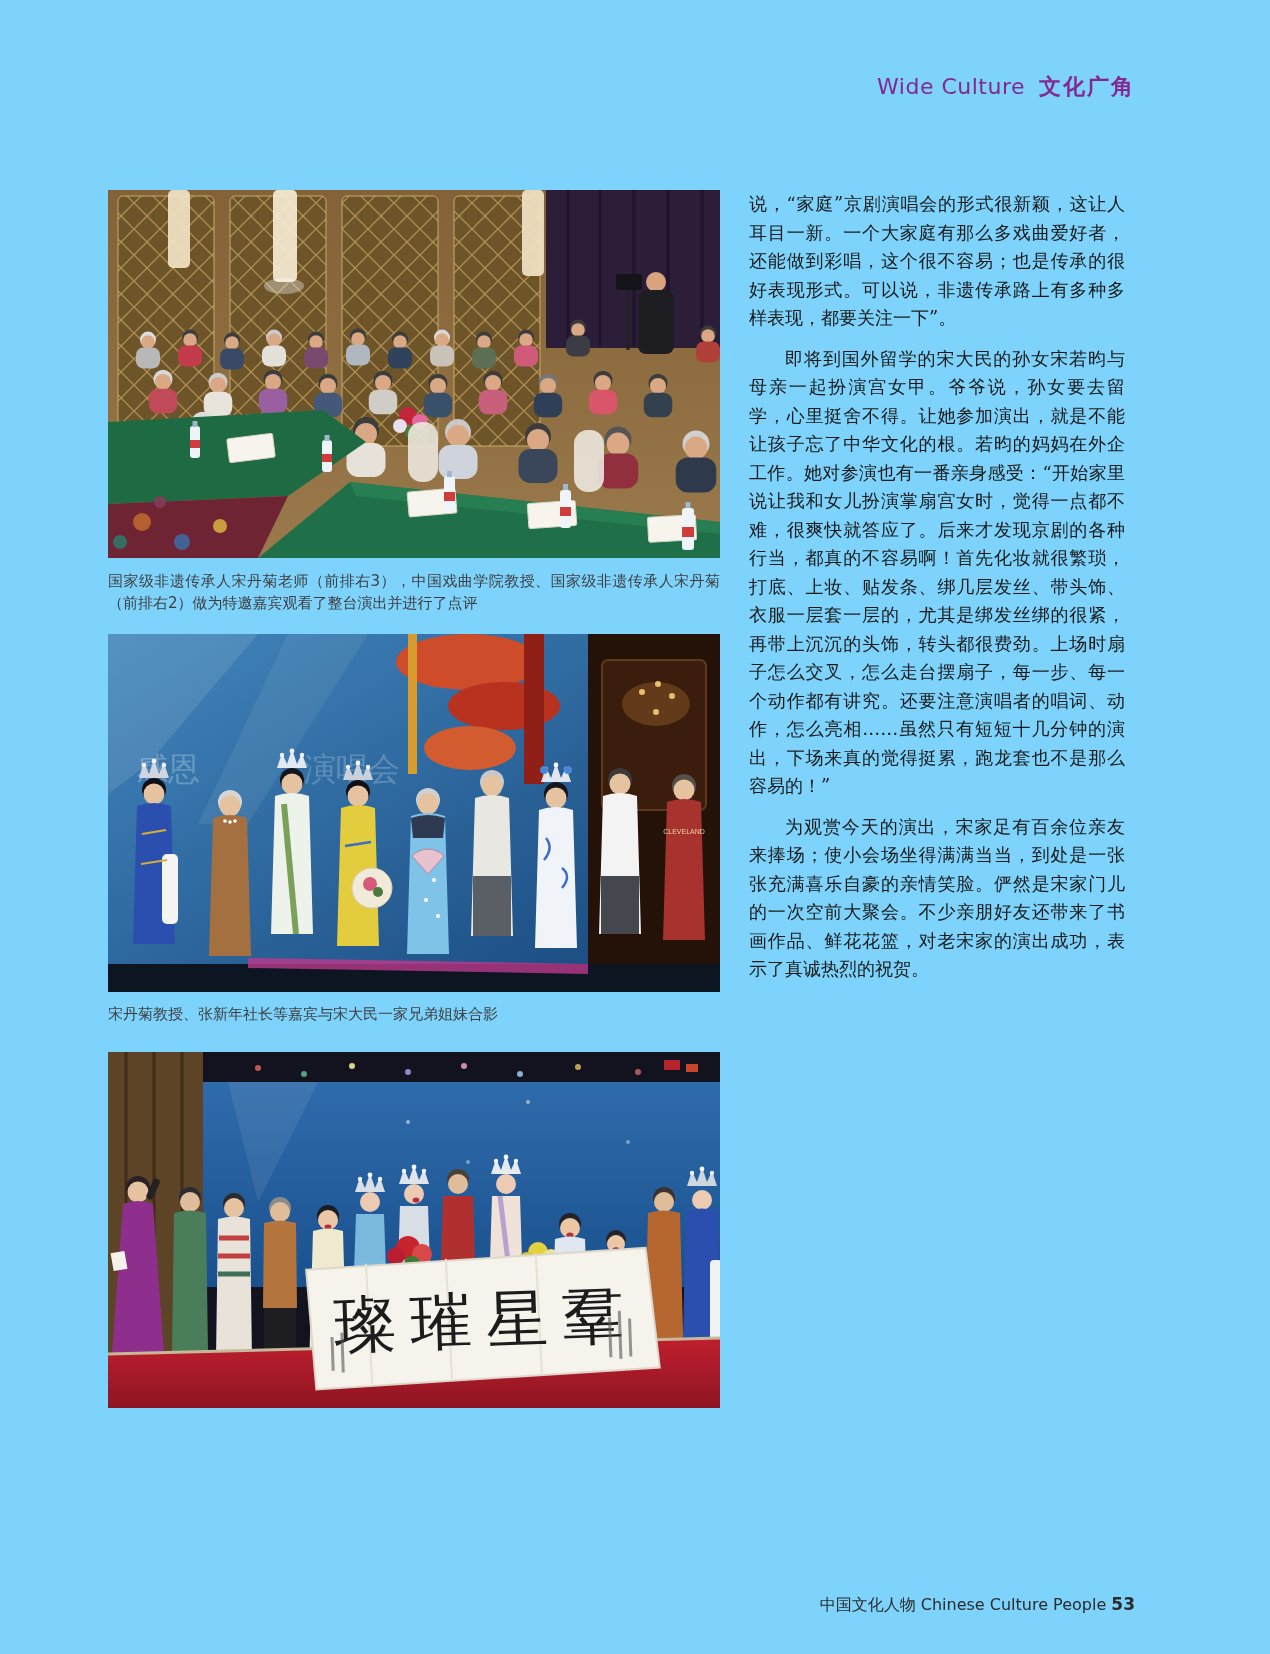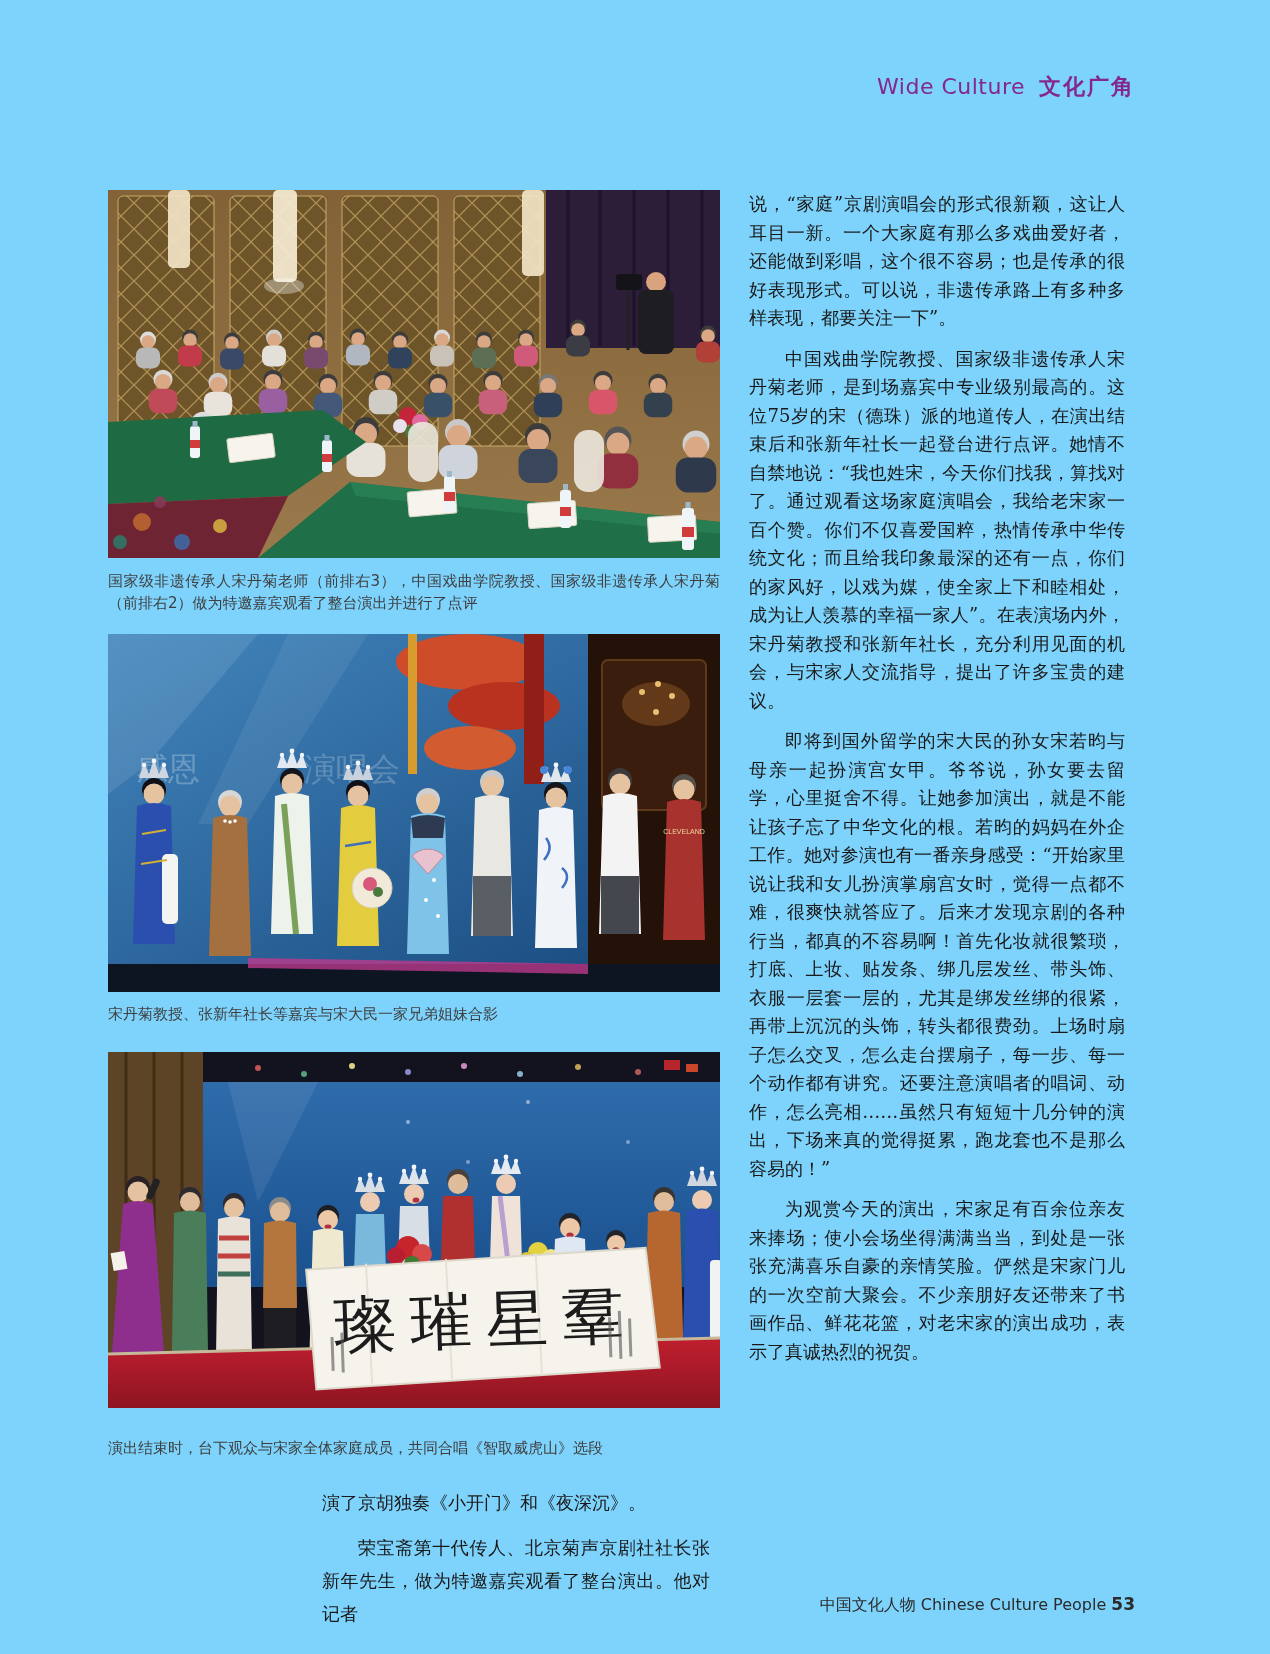--- a/index.html
+++ b/index.html
@@ -430,30 +430,24 @@
         <g fill="#555" opacity="0.6">
           <rect x="222" y="280" width="3" height="34"></rect>
             <rect x="232" y="276" width="3" height="40"></rect>
           <rect x="500" y="270" width="3" height="40"></rect>
             <rect x="510" y="264" width="3" height="48"></rect>
             <rect x="520" y="272" width="3" height="38"></rect>
         </g>
       </g>
     </svg>
   </figure>
-  <div class="abs caption" style="top:1437px;">演出结束时，台下观众与宋家全体家庭成员，共同合唱《智取威虎山》选段</div>
-
-  <div id="left-bottom-text" class="abs bodytext">
-    <p>演了京胡独奏《小开门》和《夜深沉》。</p>
-    <p class="ind">荣宝斋第十代传人、北京菊声京剧社社长张新年先生，做为特邀嘉宾观看了整台演出。他对记者</p>
-  </div>
+
 
   <div id="right-column" class="abs bodytext">
     <p>说，“家庭”京剧演唱会的形式很新颖，这让人耳目一新。一个大家庭有那么多戏曲爱好者，还能做到彩唱，这个很不容易；也是传承的很好表现形式。可以说，非遗传承路上有多种多样表现，都要关注一下”。</p>
-    <p class="ind">中国戏曲学院教授、国家级非遗传承人宋丹菊老师，是到场嘉宾中专业级别最高的。这位75岁的宋（德珠）派的地道传人，在演出结束后和张新年社长一起登台进行点评。她情不自禁地说：“我也姓宋，今天你们找我，算找对了。通过观看这场家庭演唱会，我给老宋家一百个赞。你们不仅喜爱国粹，热情传承中华传统文化；而且给我印象最深的还有一点，你们的家风好，以戏为媒，使全家上下和睦相处，成为让人羡慕的幸福一家人”。在表演场内外，宋丹菊教授和张新年社长，充分利用见面的机会，与宋家人交流指导，提出了许多宝贵的建议。</p>
     <p class="ind">即将到国外留学的宋大民的孙女宋若昀与母亲一起扮演宫女甲。爷爷说，孙女要去留学，心里挺舍不得。让她参加演出，就是不能让孩子忘了中华文化的根。若昀的妈妈在外企工作。她对参演也有一番亲身感受：“开始家里说让我和女儿扮演掌扇宫女时，觉得一点都不难，很爽快就答应了。后来才发现京剧的各种行当，都真的不容易啊！首先化妆就很繁琐，打底、上妆、贴发条、绑几层发丝、带头饰、衣服一层套一层的，尤其是绑发丝绑的很紧，再带上沉沉的头饰，转头都很费劲。上场时扇子怎么交叉，怎么走台摆扇子，每一步、每一个动作都有讲究。还要注意演唱者的唱词、动作，怎么亮相……虽然只有短短十几分钟的演出，下场来真的觉得挺累，跑龙套也不是那么容易的！”</p>
     <p class="ind">为观赏今天的演出，宋家足有百余位亲友来捧场；使小会场坐得满满当当，到处是一张张充满喜乐自豪的亲情笑脸。俨然是宋家门儿的一次空前大聚会。不少亲朋好友还带来了书画作品、鲜花花篮，对老宋家的演出成功，表示了真诚热烈的祝贺。</p>
   </div>
 
   <div class="abs page-footer">
     <span>中国文化人物</span>
     <span>Chinese Culture People</span>
     <span class="pg">53</span>
   </div>
 

